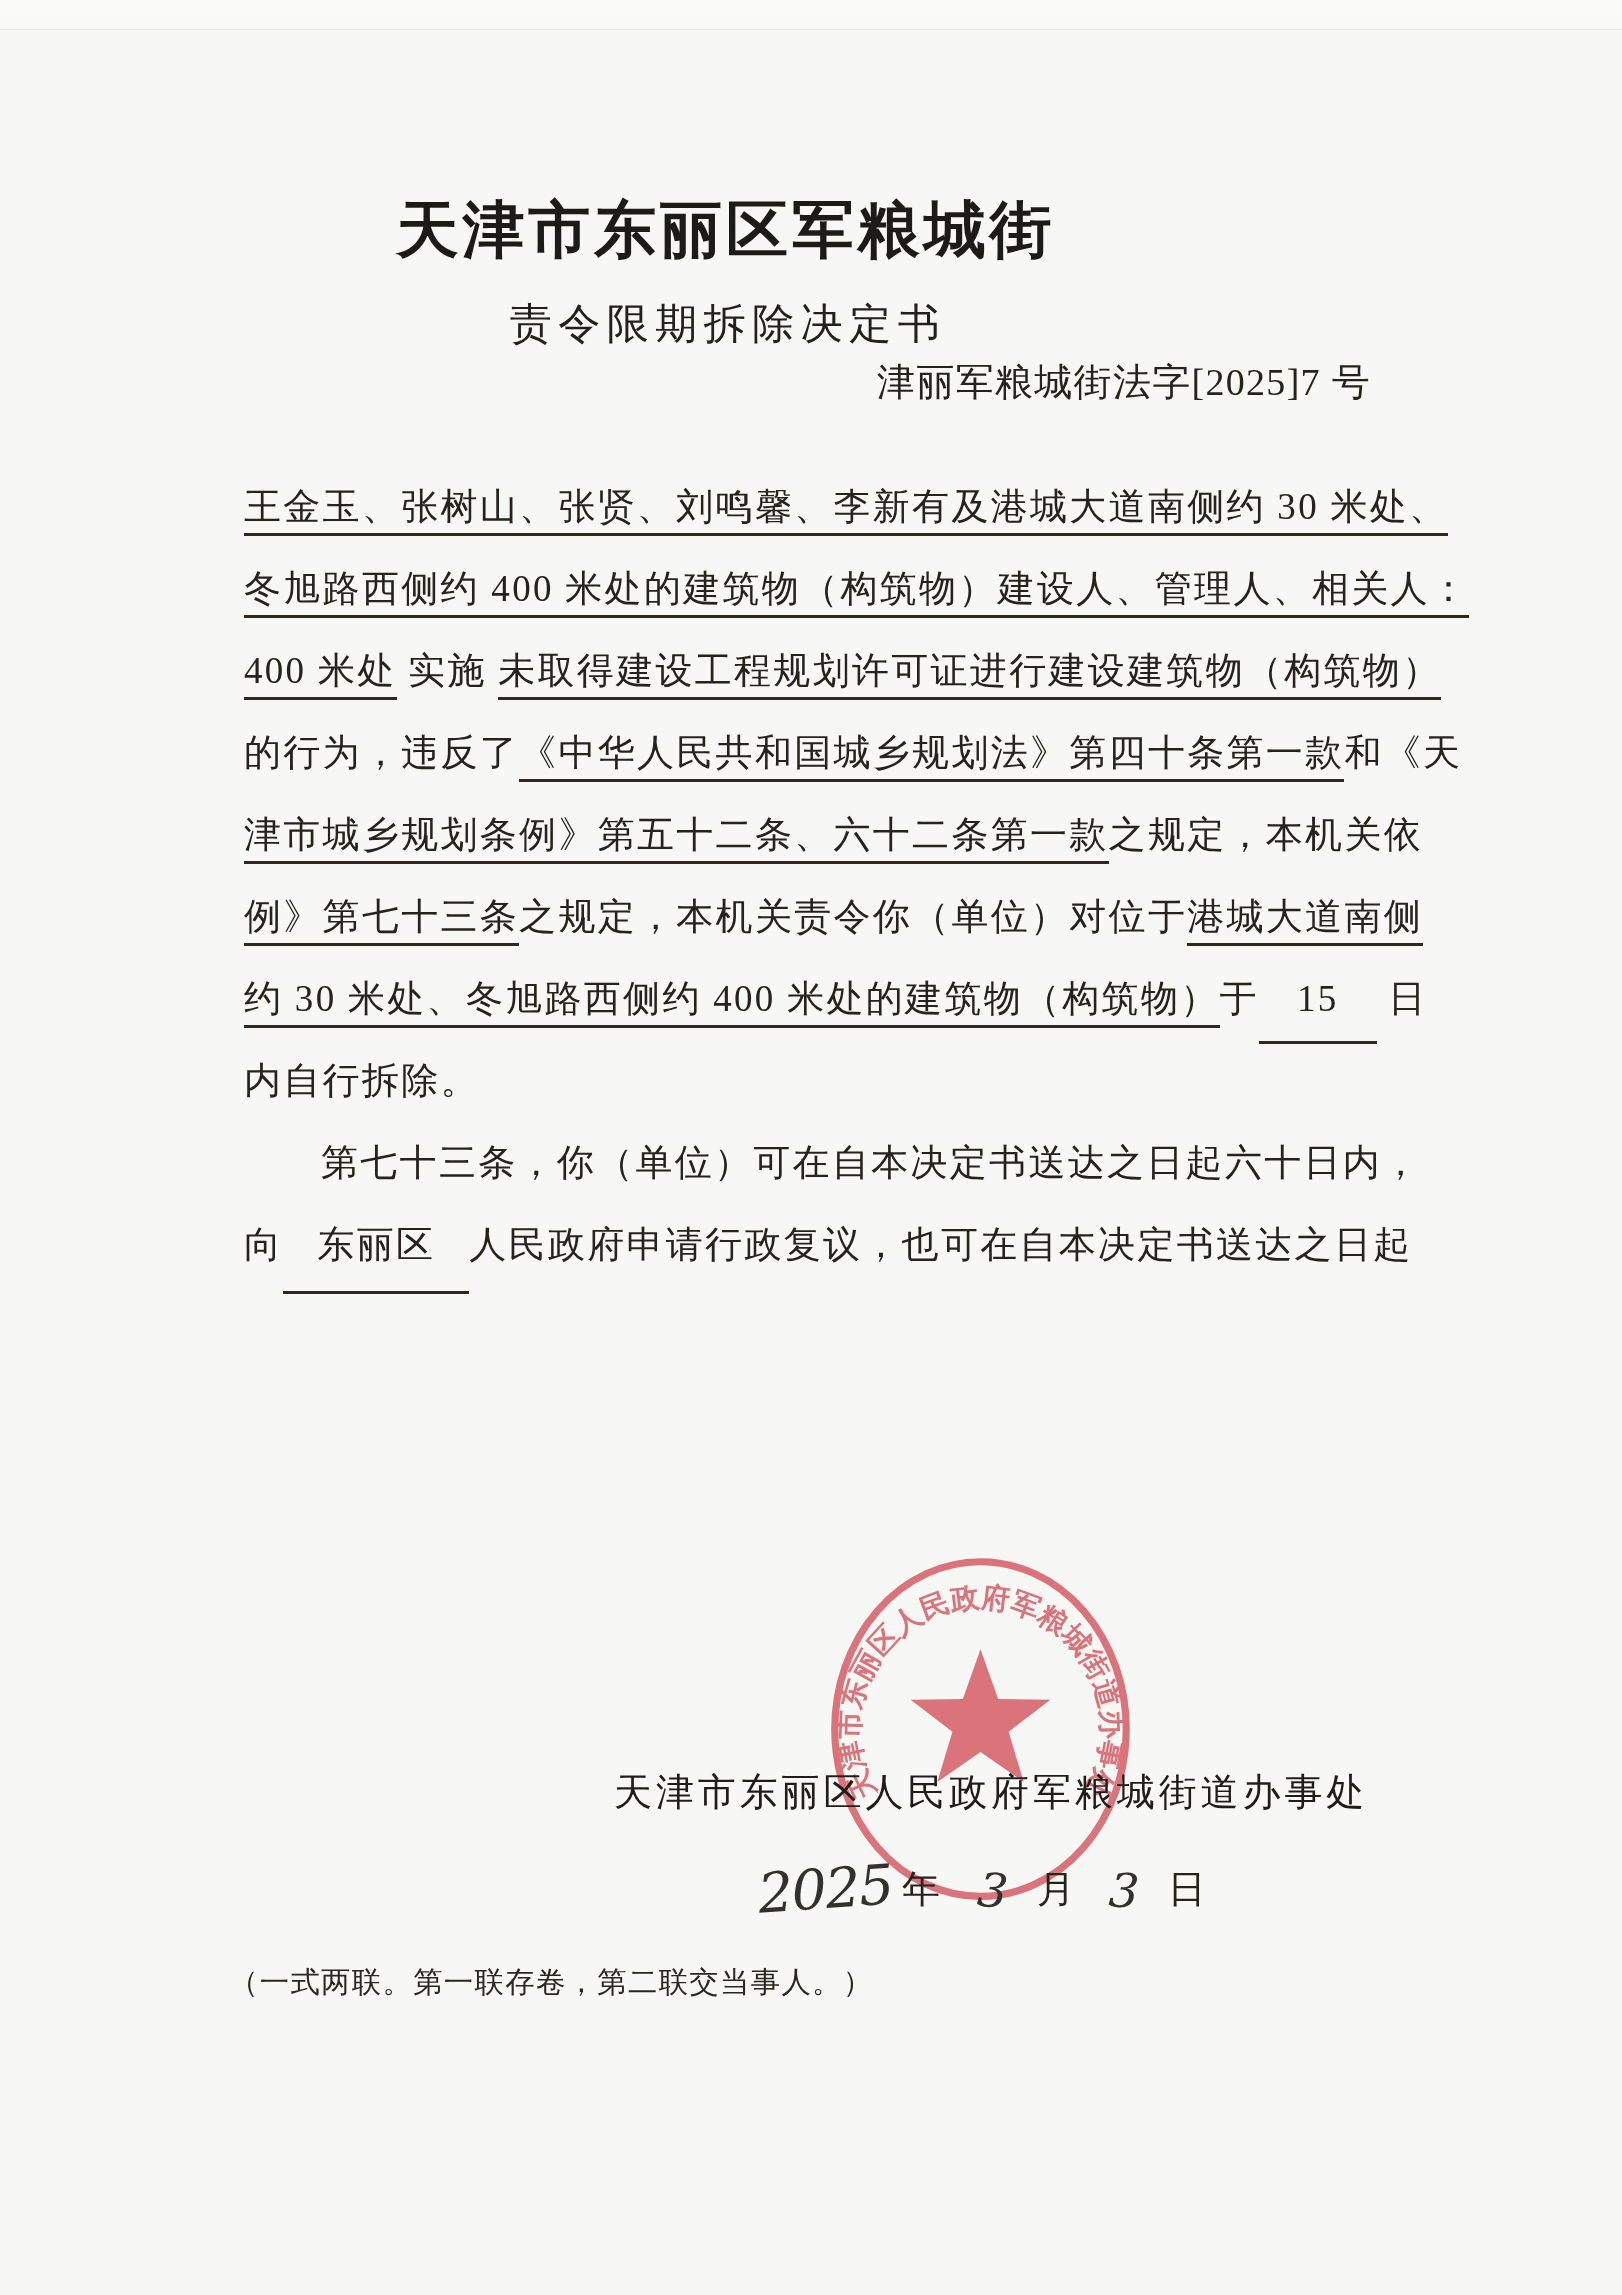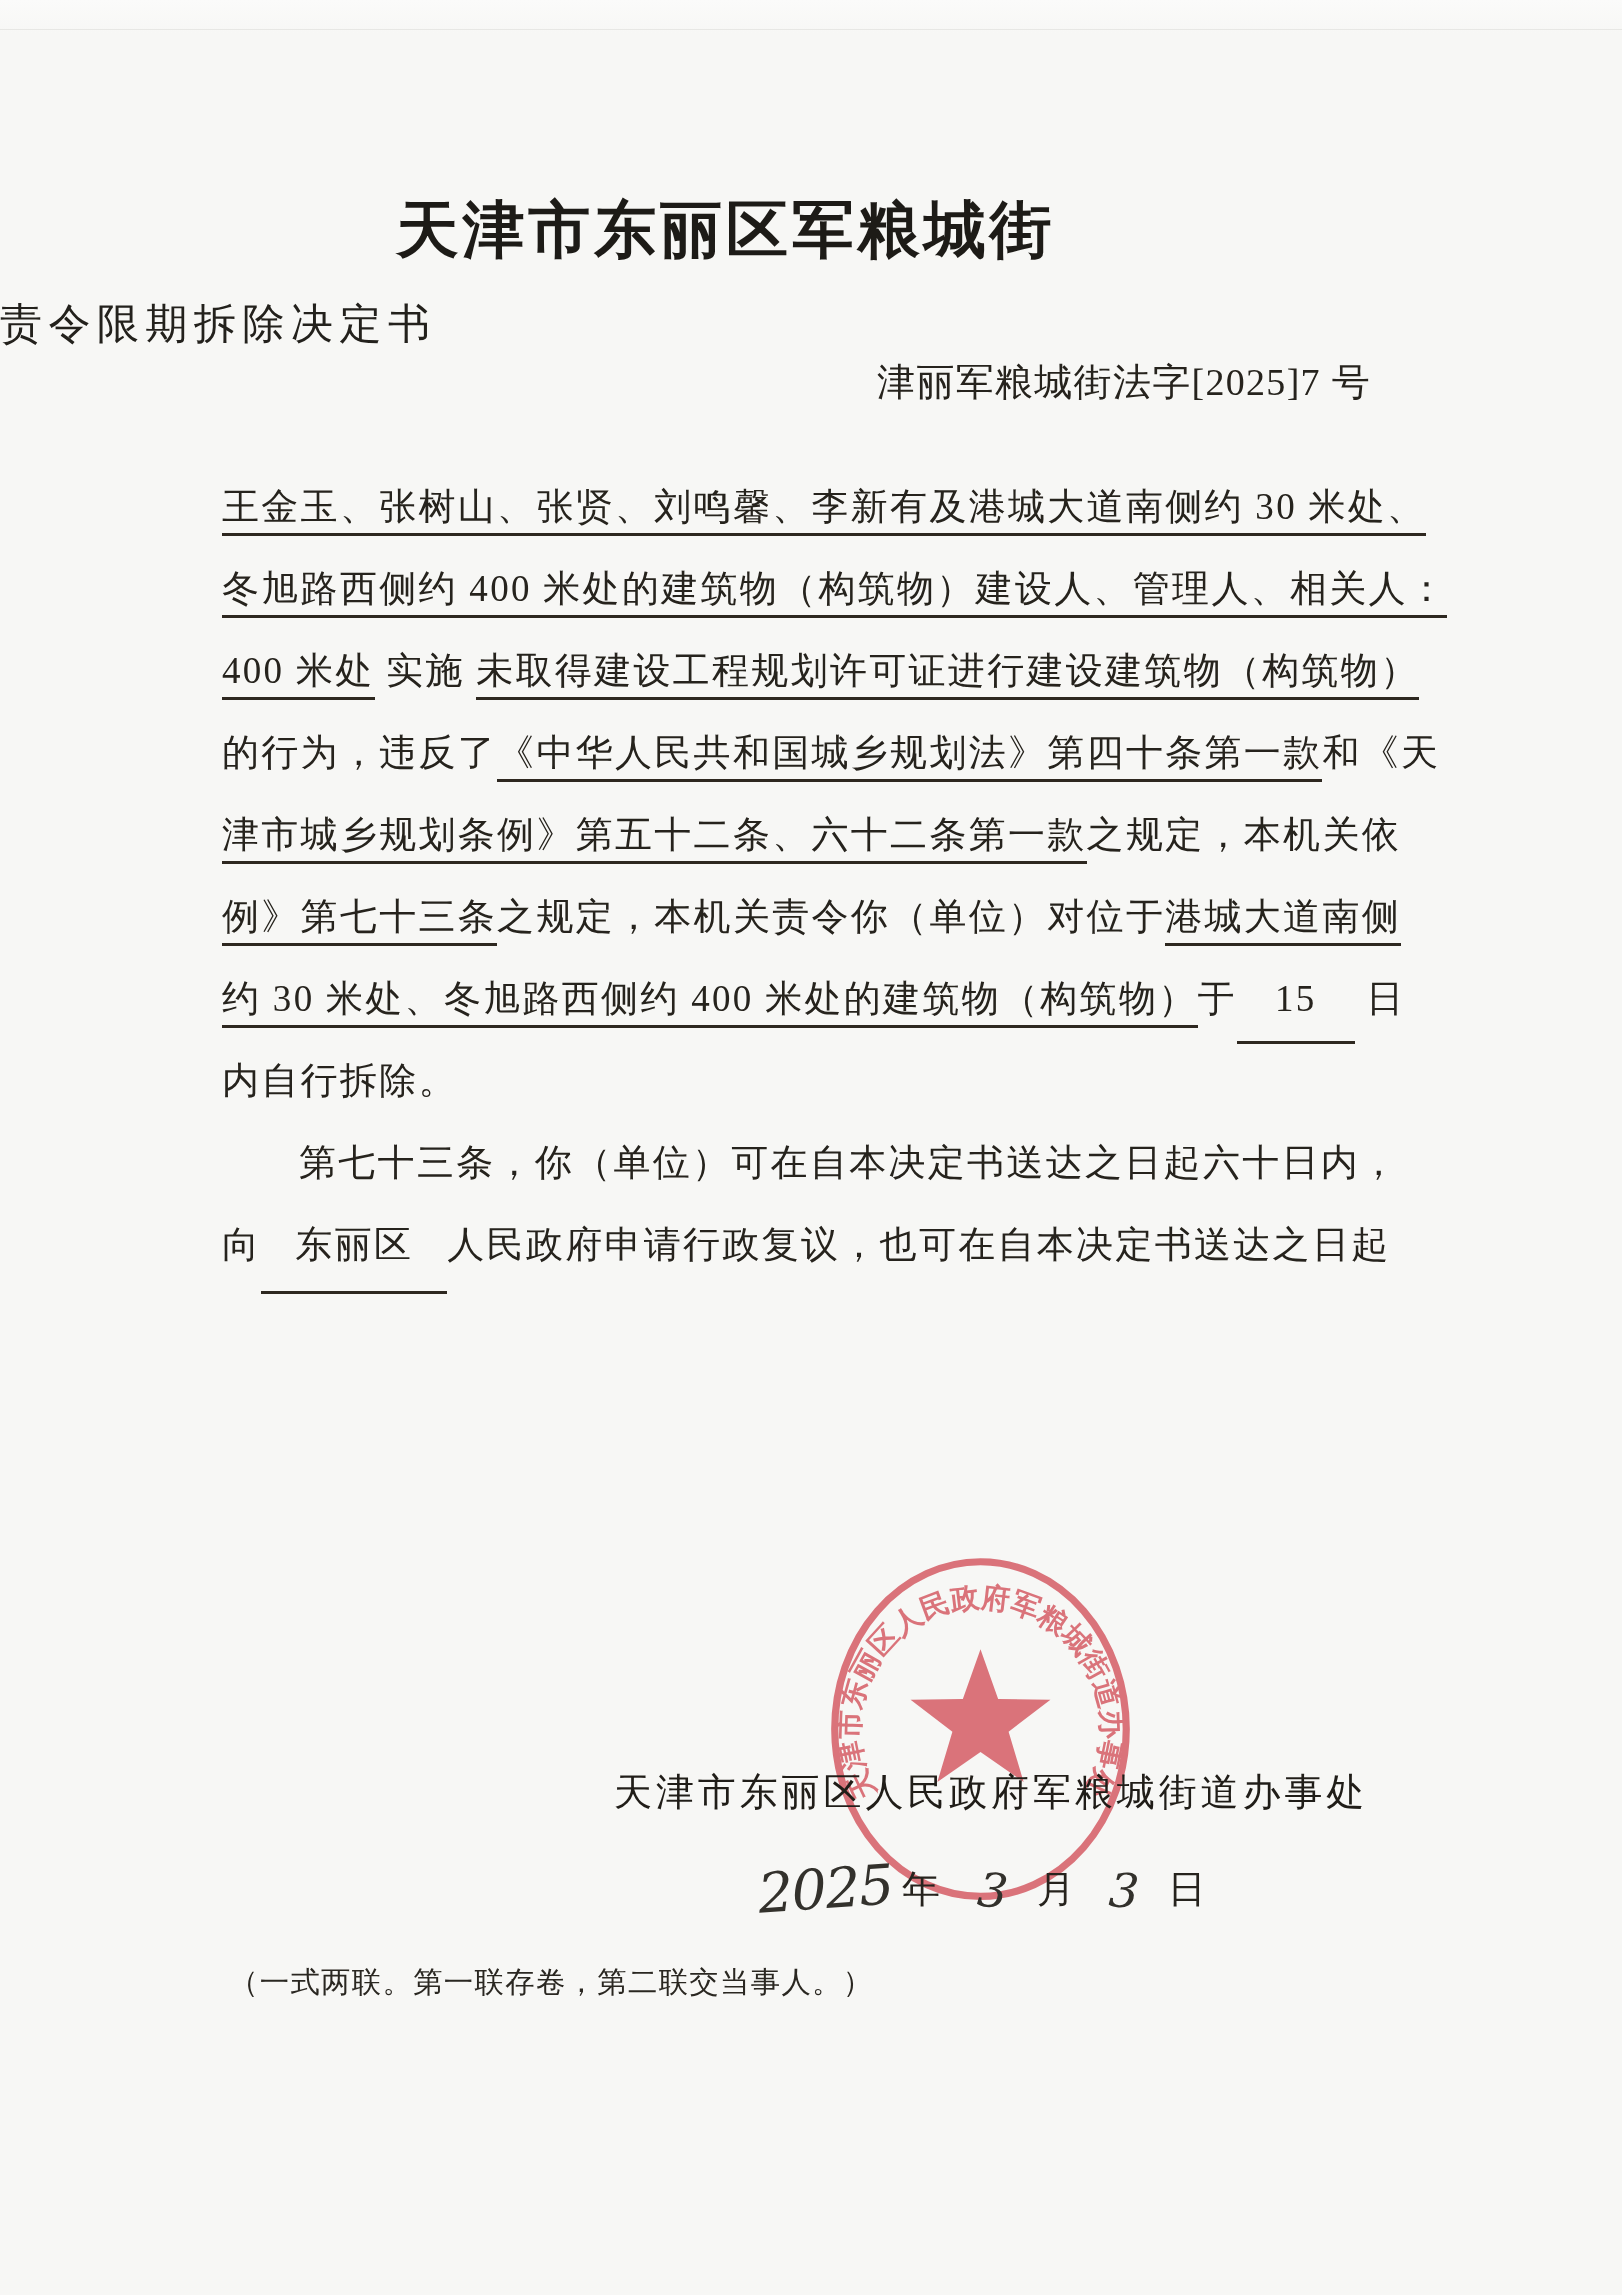--- a/index.html
+++ b/index.html
@@ -22,29 +22,31 @@
     background:#e7e7e4;
   }
   .title{
     position:absolute;left:0;top:188px;width:1452px;
     text-align:center;
     font-size:62px;font-weight:bold;letter-spacing:3.9px;
     color:#1d1b17;
   }
   .subtitle{
     position:absolute;left:0;top:296px;width:1432px;
+    text-align:center;
     font-size:42px;font-weight:normal;letter-spacing:6.5px;
     color:#23211c;
+    padding-left:12px;
   }
   .docnum{
     position:absolute;top:357px;right:252px;
     font-size:38px;letter-spacing:1.3px;color:#26231d;
   }
   .body-block{
-    position:absolute;left:222px;top:466px;width:1178px;
+    position:absolute;left:244px;top:466px;width:1178px;
     font-size:37px;letter-spacing:2.3px;
     color:#26231d;
   }
   .line{
     height:82px;line-height:82px;
     white-space:nowrap;
   }
   .indent{padding-left:77px;}
   .u{
     border-bottom:3.3px solid #2e2820;

